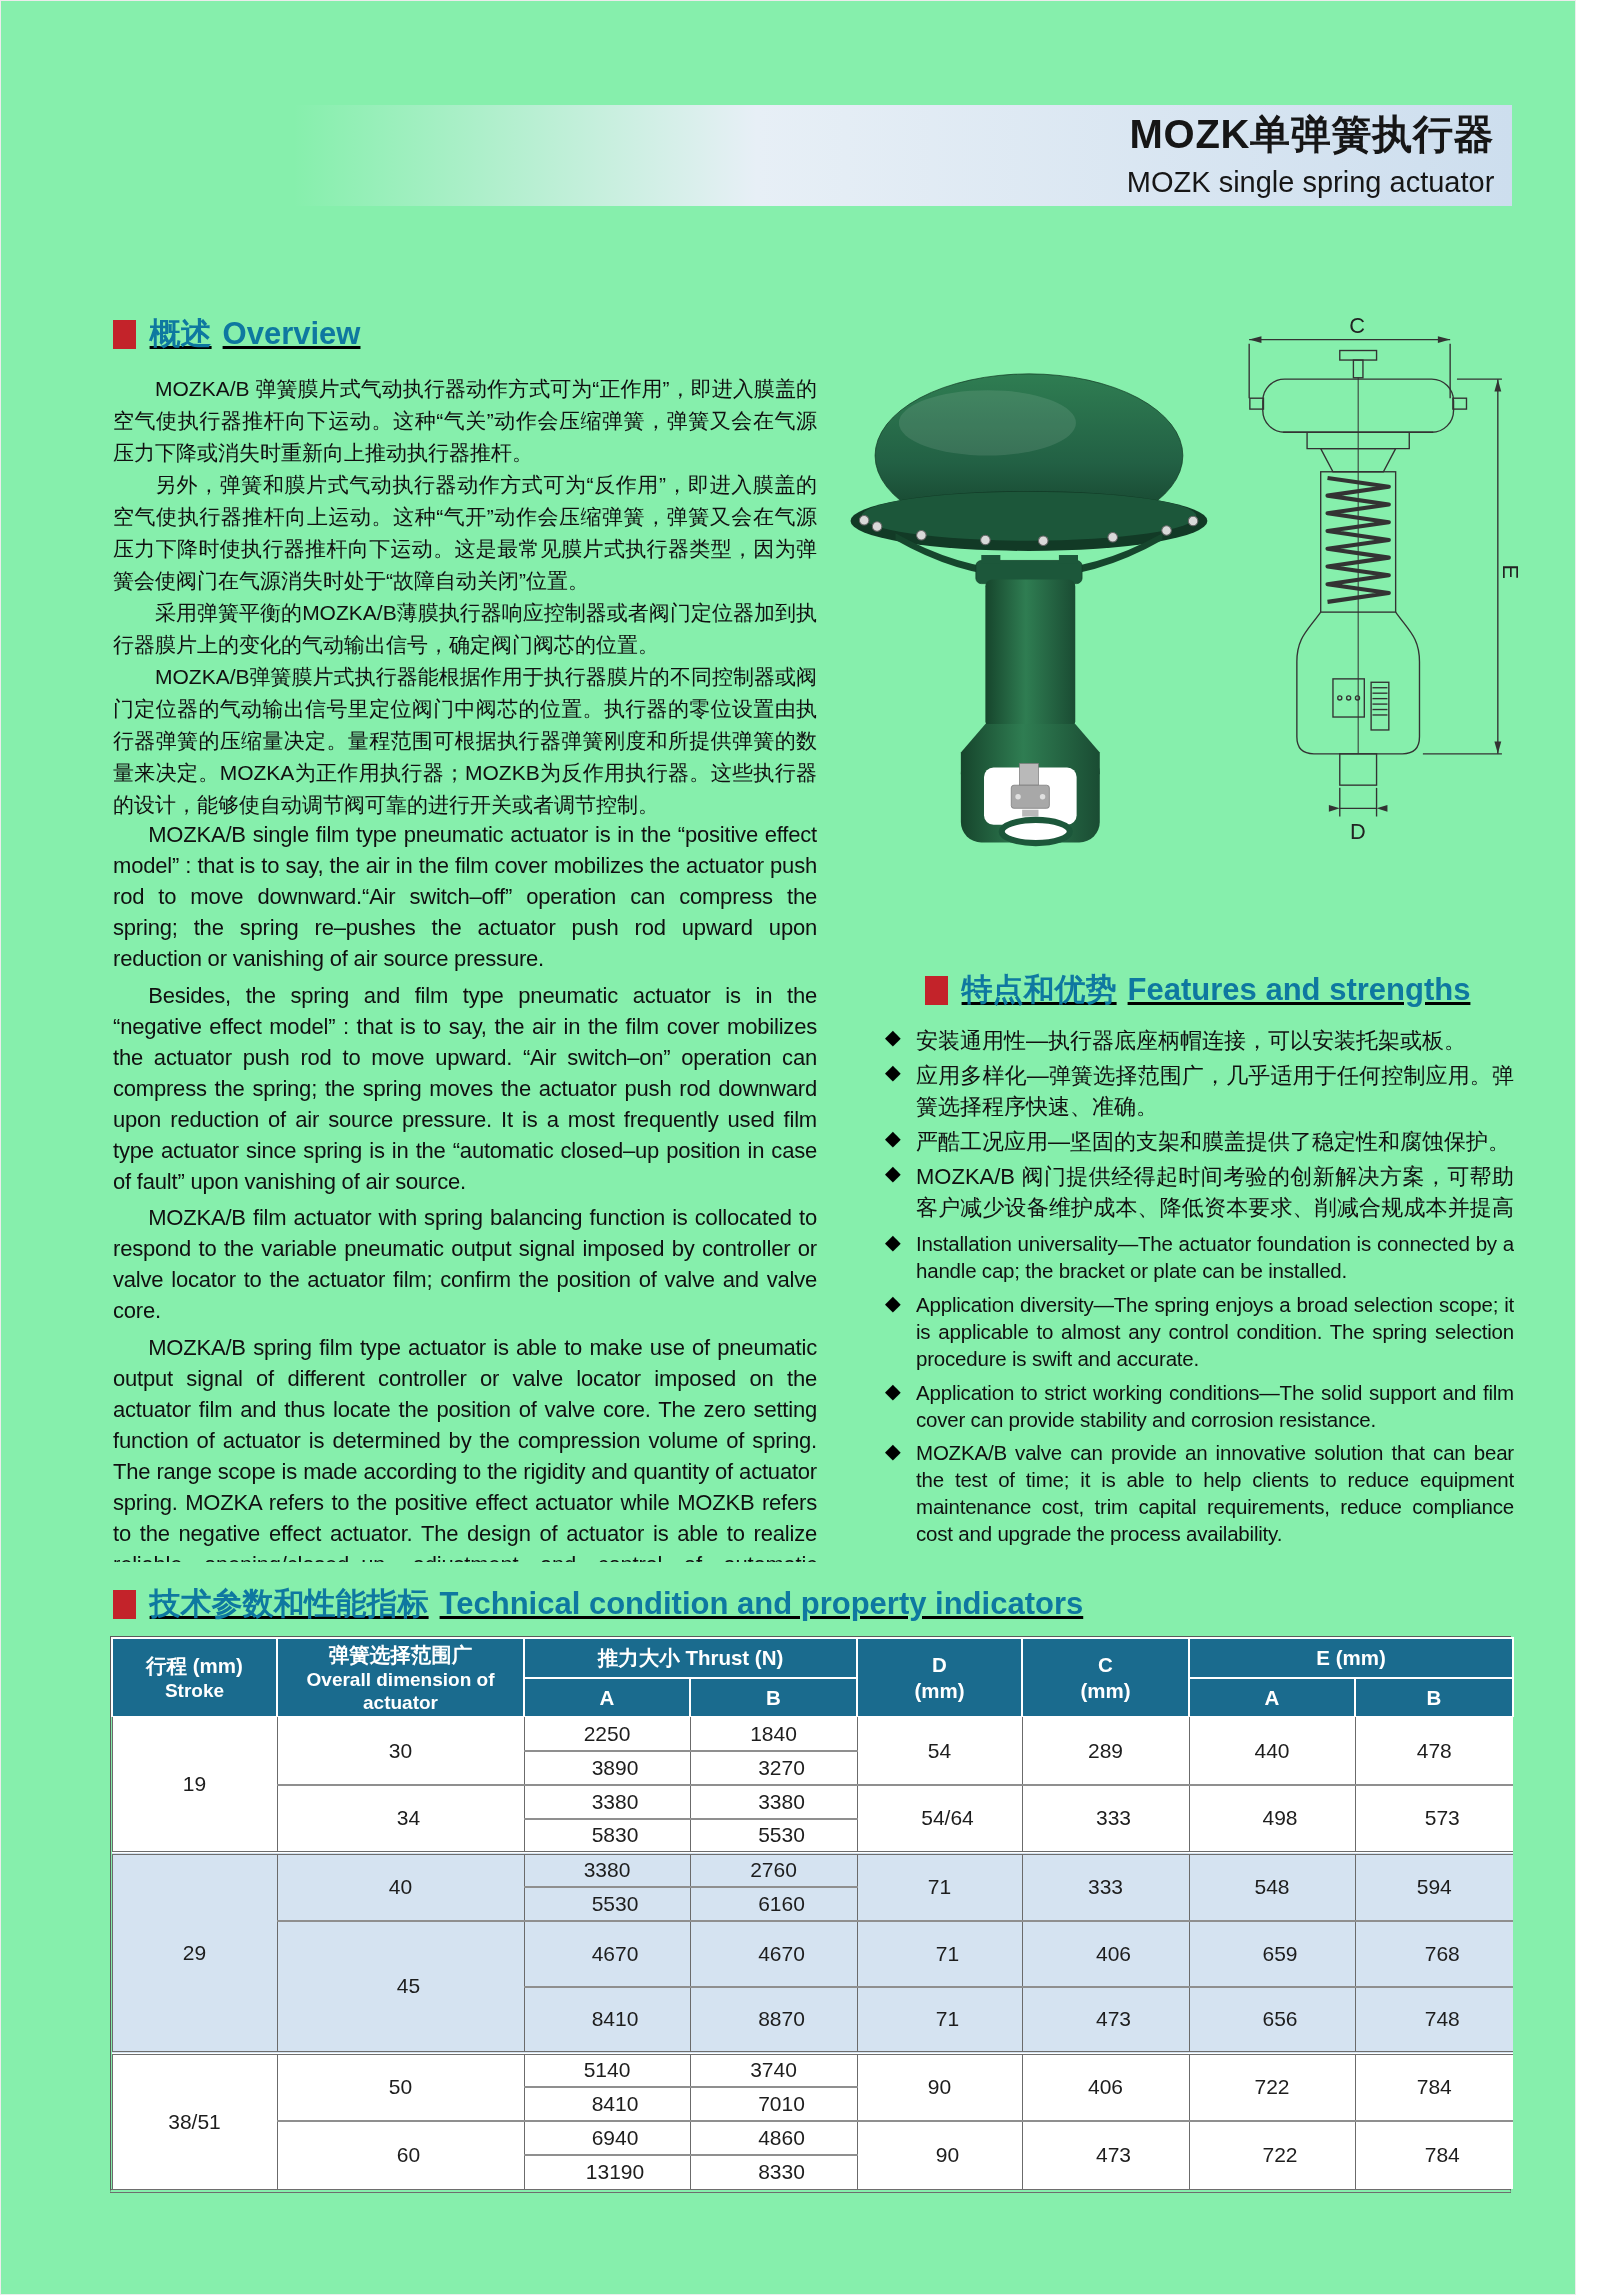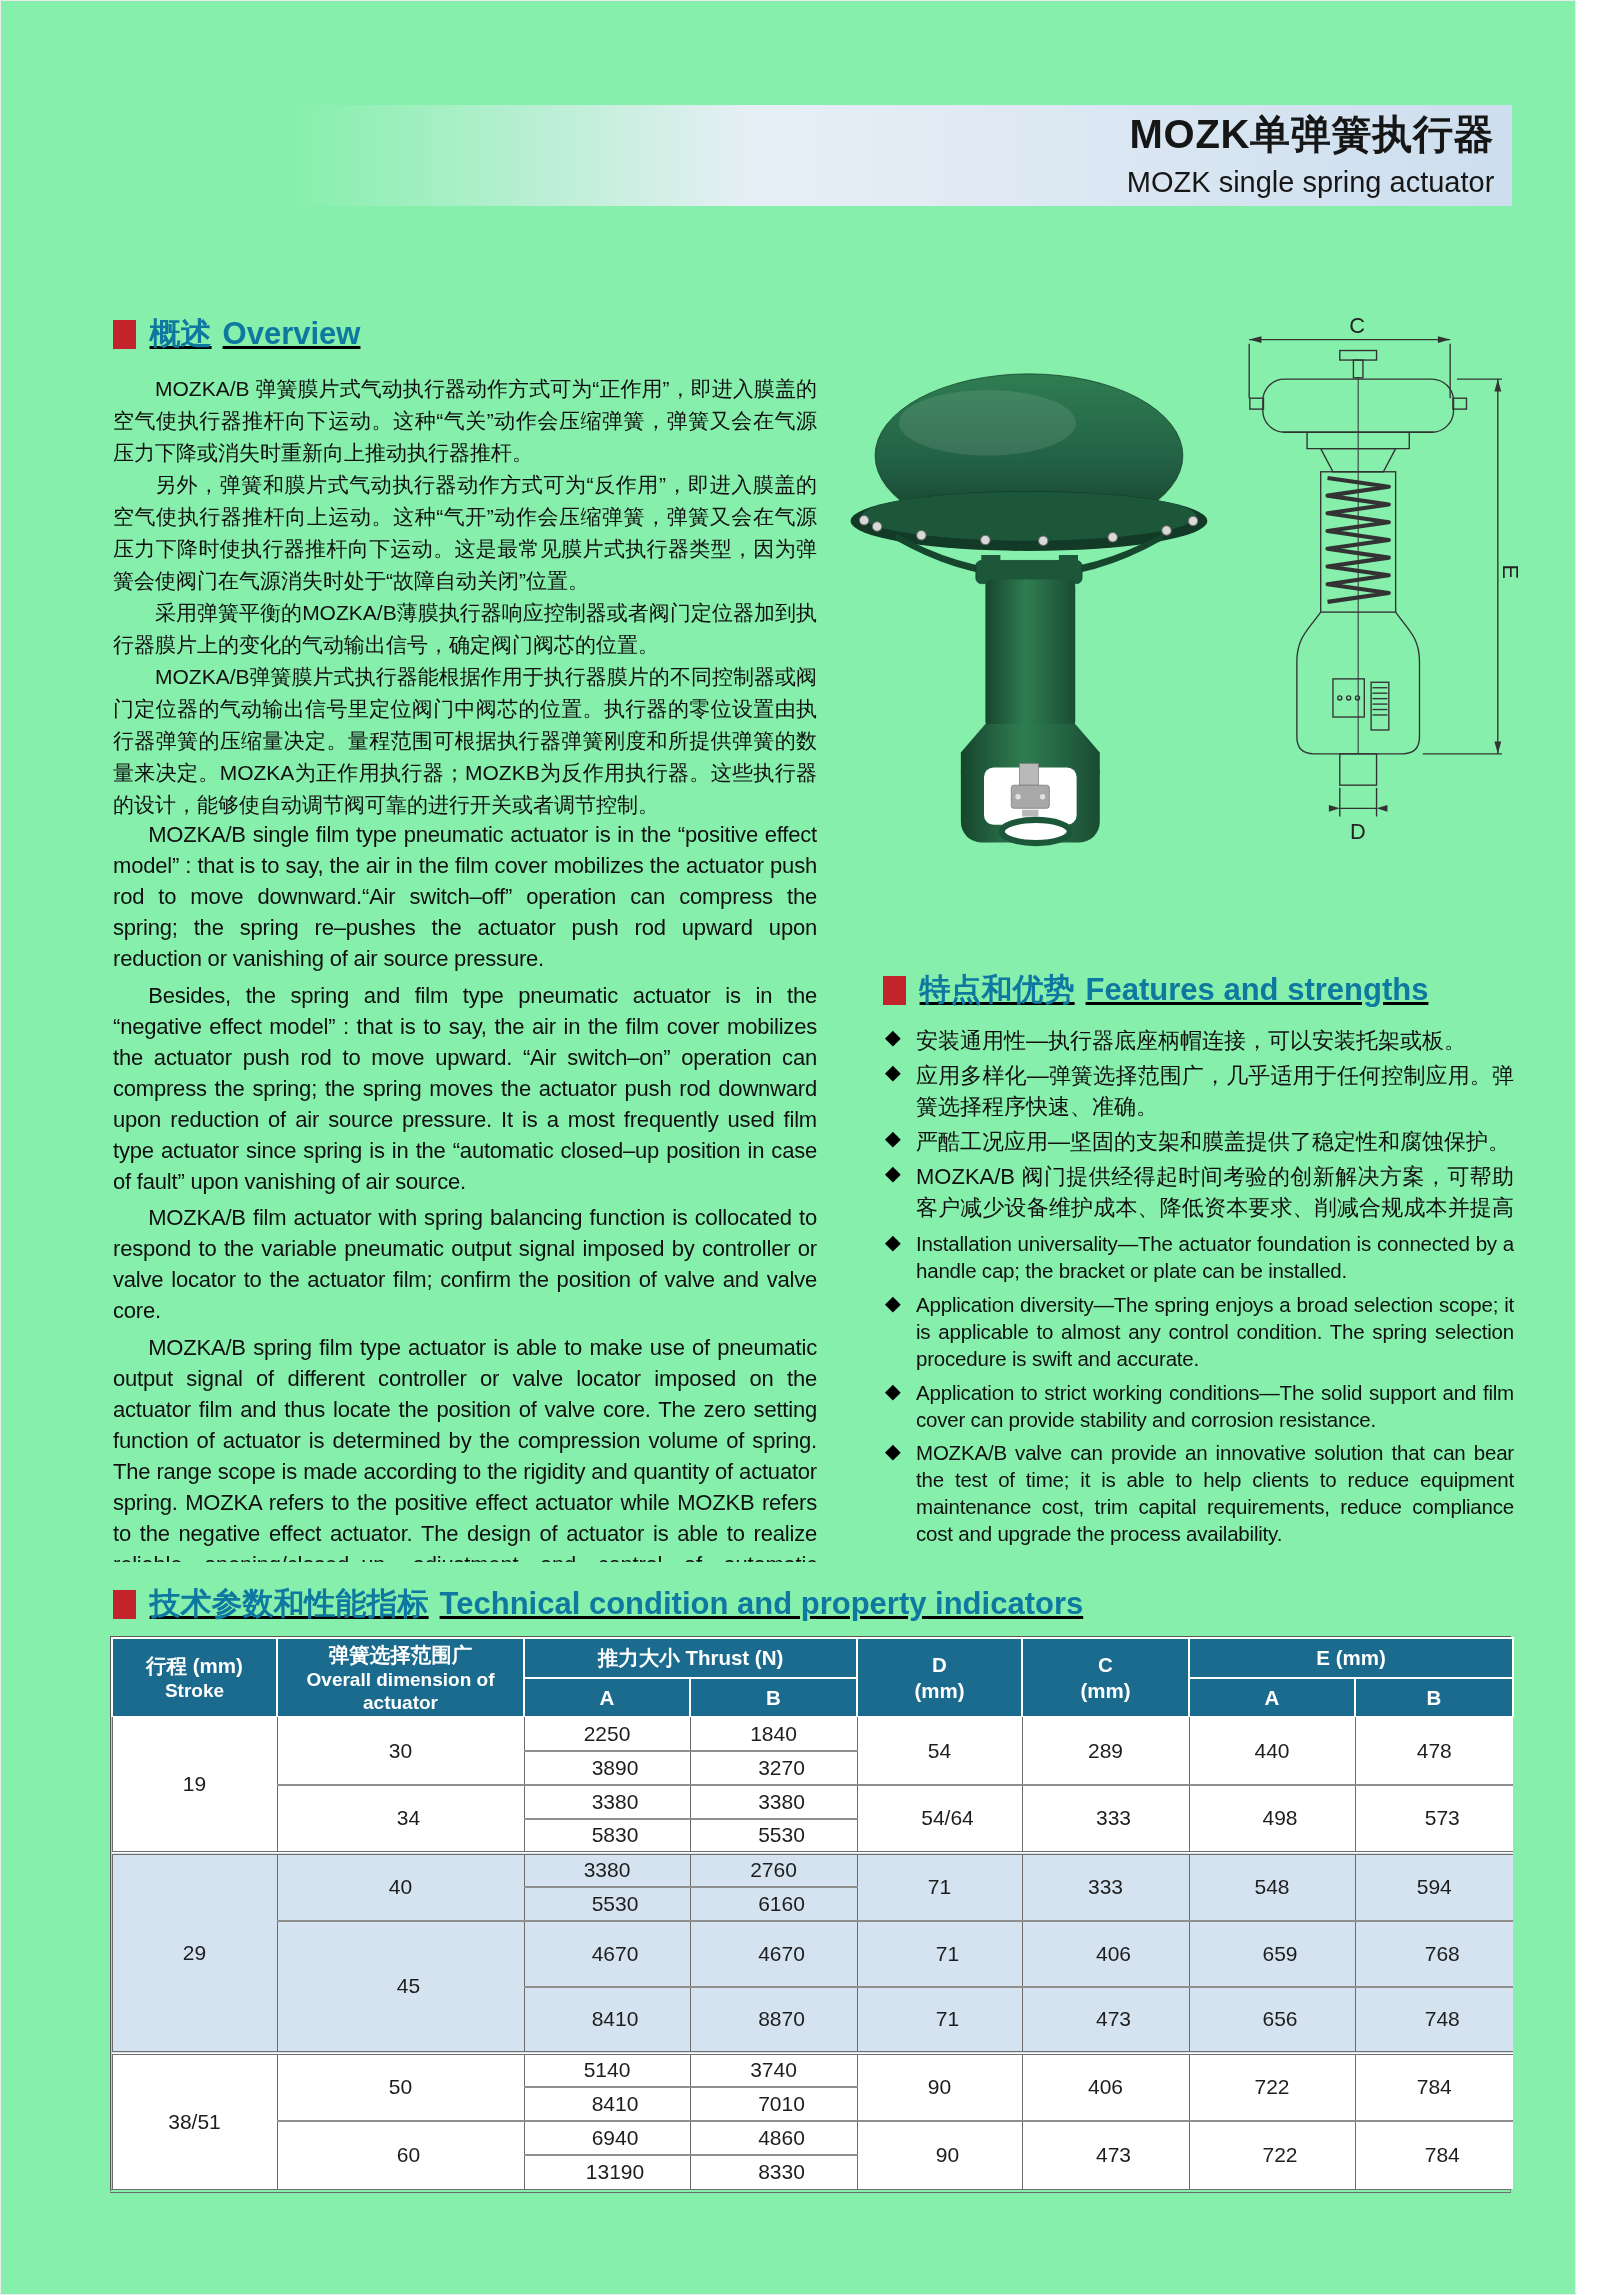--- a/index.html
+++ b/index.html
@@ -172,21 +172,21 @@
       <polygon points="400,100 395,118 405,118"></polygon>
         <polygon points="400,650 395,632 405,632"></polygon>
       <polygon points="168,730 152,725 152,735"></polygon>
         <polygon points="222,730 238,725 238,735"></polygon>
     </g>
     <text x="182" y="32" font-size="32" fill="#222">C</text>
     <text x="412" y="388" font-size="32" fill="#222" transform="rotate(90 418 378)">E</text>
     <text x="183" y="775" font-size="32" fill="#222">D</text>
   </svg>
 
-  <div class="sec-head" style="left:842px;top:968px;padding-left:40px;">
+  <div class="sec-head" style="left:884px;top:968px;padding-left:40px;">
     <span class="sq"></span>
     <span class="h-zh">特点和优势</span>
     <span class="h-en">Features and strengths</span>
   </div>
   <div class="feat-zh" id="featZh">
       <div class="bullet">
         <span class="dia">◆</span>
         <span class="btx">安装通用性—执行器底座柄帽连接，可以安装托架或板。</span>
       </div>
       <div class="bullet">

